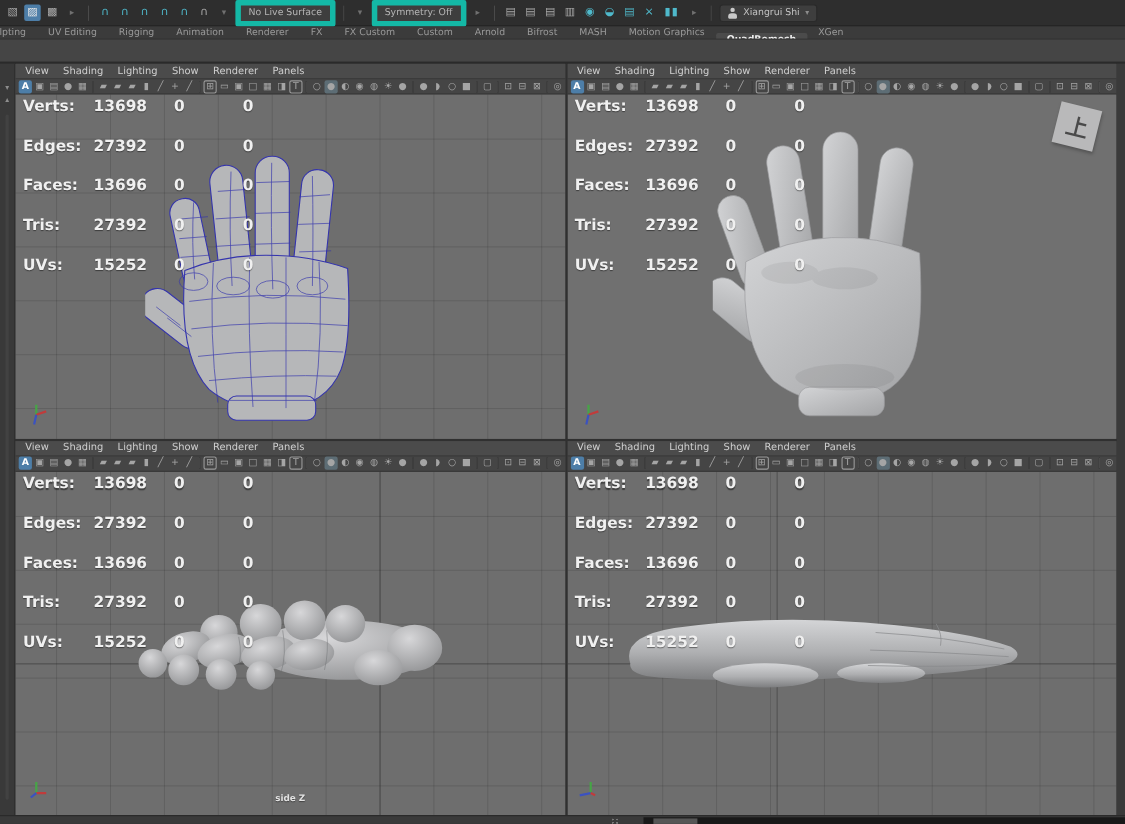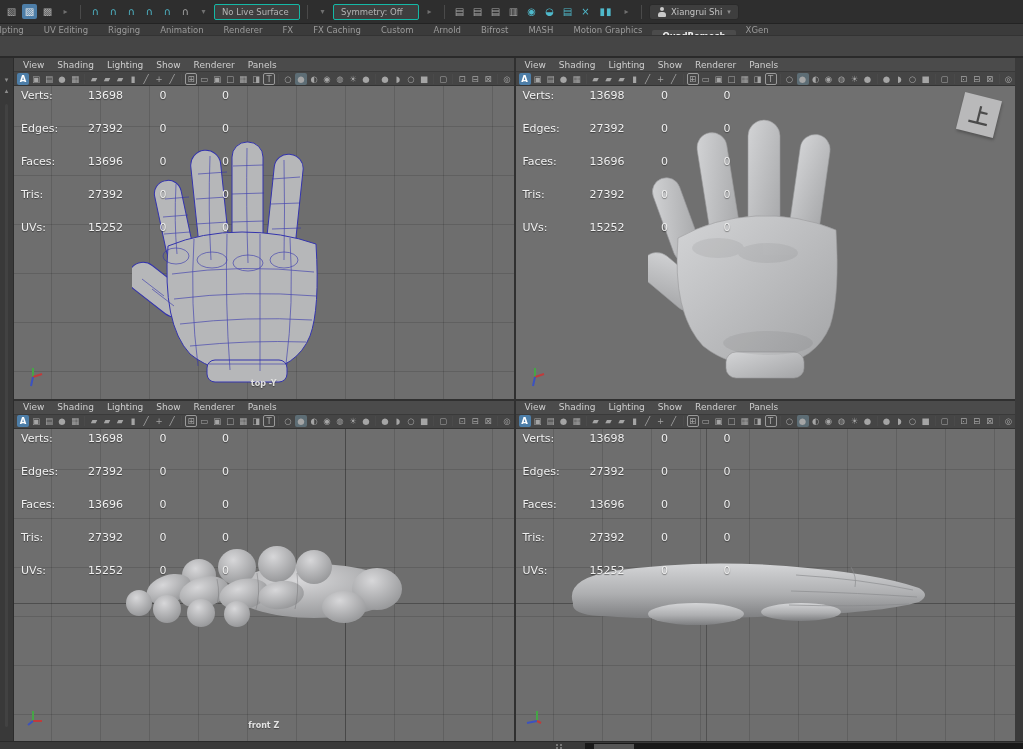--- a/index.html
+++ b/index.html
@@ -12,21 +12,21 @@
     background:#2e2e2e; border-bottom:1px solid #232323;
     display:flex; align-items:center; padding:0 4px; gap:3px; }
   .status-bar .ic { display:inline-block; width:15px; height:15px; line-height:15px;
     text-align:center; font-size:10px; color:#a9a9a9; border-radius:2px; }
   .status-bar .ic.wide { width:20px; letter-spacing:1px; }
   .sep { display:inline-block; width:1px; height:14px; background:#1f1f1f;
     border-right:1px solid #4a4a4a; margin:0 4px; }
   .ic.teal { color:#4fb9cb; }
   .ic.dim  { color:#707070; font-size:8px; }
   .ic.sel  { background:#4d7ea8; color:#e8e8e8; }
-  .sfield { background:#3e3e3e; border:1px solid #14b8a6; border-radius:2px;
+  .sfield { background:#3e3e3e; border:5px solid #14b8a6; border-radius:2px;
     color:#b4b4b4; font-size:8.5px; padding:2px 7px; min-width:86px; }
   .userbox { display:flex; align-items:center; gap:5px; background:#3e3e3e;
     border:1px solid #2a2a2a; border-radius:3px; padding:2px 7px;
     color:#c3c3c3; font-size:8.5px; }
   .person { position:relative; width:9px; height:10px; display:inline-block; }
   .person::before { content:''; position:absolute; top:0; left:2.5px; width:4px;
     height:4px; border-radius:50%; background:#c9c9c9; }
   .person::after { content:''; position:absolute; bottom:0; left:0.5px; width:8px;
     height:4.5px; border-radius:3px 3px 1px 1px; background:#c9c9c9; }
   .caret { color:#8d8d8d; font-size:7px; }
@@ -79,21 +79,21 @@
       linear-gradient(rgba(0,0,0,0.13) 1px, transparent 1px),
       linear-gradient(90deg, rgba(0,0,0,0.13) 1px, transparent 1px);
     background-size:49px 49px; background-position:-12px -9px; }
   .axis-h { position:absolute; left:0; right:0; height:1px;
     background:rgba(30,30,30,0.4); }
   .axis-v { position:absolute; top:0; bottom:0; width:1px;
     background:rgba(30,30,30,0.35); }
 
   .hud { position:absolute; top:3px; left:7px; display:grid;
     grid-template-columns:44px 38px 40px 45px; row-gap:3px;
-    font-size:11px; font-weight:normal; color:#f0f0f0;
+    font-size:14px; font-weight:bold; color:#f0f0f0;
     text-shadow:0 1px 1px rgba(0,0,0,0.45); z-index:3;gap:20px; }
   .hud .h-label { text-align:left; }
   .hud .h-total { text-align:right; }
   .hud .h-c2, .hud .h-c3 { text-align:center; }
 
   .vp-label { position:absolute; left:0; right:0; bottom:11px; text-align:center;
     font-size:8px; font-weight:bold; color:#e2e2e2;
     text-shadow:0 1px 1px rgba(0,0,0,0.4); z-index:3; }
   .axis-gizmo { position:absolute; left:8px; bottom:8px; z-index:3; }
   .hand-svg { position:absolute; z-index:2; }
@@ -159,21 +159,21 @@
       </span>
     </div>
 
   <div class="shelf-tabs">
       <span class="tab">Sculpting</span>
       <span class="tab">UV Editing</span>
       <span class="tab">Rigging</span>
       <span class="tab">Animation</span>
       <span class="tab">Renderer</span>
       <span class="tab">FX</span>
-      <span class="tab">FX Caching</span>
+      <span class="tab">FX Custom</span>
       <span class="tab">Custom</span>
       <span class="tab">Arnold</span>
       <span class="tab">Bifrost</span>
       <span class="tab">MASH</span>
       <span class="tab">Motion Graphics</span>
       <span class="tab active">QuadRemesh</span>
       <span class="tab">XGen</span>
     </div>
   <div class="shelf-row"></div>
 
@@ -293,21 +293,20 @@
               <path d="M77,250 L156,250"></path>
             </g>
           </svg>
           <div class="axis-gizmo">
             <svg width="22" height="22">
               <line x1="11" y1="12" x2="11" y2="3" stroke="#46a546" stroke-width="2"></line>
               <line x1="11" y1="12" x2="20" y2="9" stroke="#c03b3b" stroke-width="2"></line>
               <line x1="11" y1="12" x2="9" y2="21" stroke="#3b52c0" stroke-width="2"></line>
             </svg>
           </div>
-          <div class="vp-label">top -Y</div>
         </div>
       </div>
 
       <div class="pane">
         <div class="vp-menubar">
             <span class="vmenu">View</span>
             <span class="vmenu">Shading</span>
             <span class="vmenu">Lighting</span>
             <span class="vmenu">Show</span>
             <span class="vmenu">Renderer</span>
@@ -529,21 +528,21 @@
               <path d="M108,40 Q112,58 106,72 M148,34 Q152,56 146,74 M188,34 Q190,54 186,70"></path>
             </g>
           </svg>
           <div class="axis-gizmo">
             <svg width="22" height="22">
               <line x1="11" y1="14" x2="11" y2="4" stroke="#46a546" stroke-width="2"></line>
               <line x1="11" y1="14" x2="20" y2="14" stroke="#c03b3b" stroke-width="2"></line>
               <line x1="11" y1="14" x2="6" y2="18" stroke="#3b52c0" stroke-width="2"></line>
             </svg>
           </div>
-          <div class="vp-label">front Z</div>
+          <div class="vp-label">side Z</div>
         </div>
       </div>
 
       <div class="pane">
         <div class="vp-menubar">
             <span class="vmenu">View</span>
             <span class="vmenu">Shading</span>
             <span class="vmenu">Lighting</span>
             <span class="vmenu">Show</span>
             <span class="vmenu">Renderer</span>

